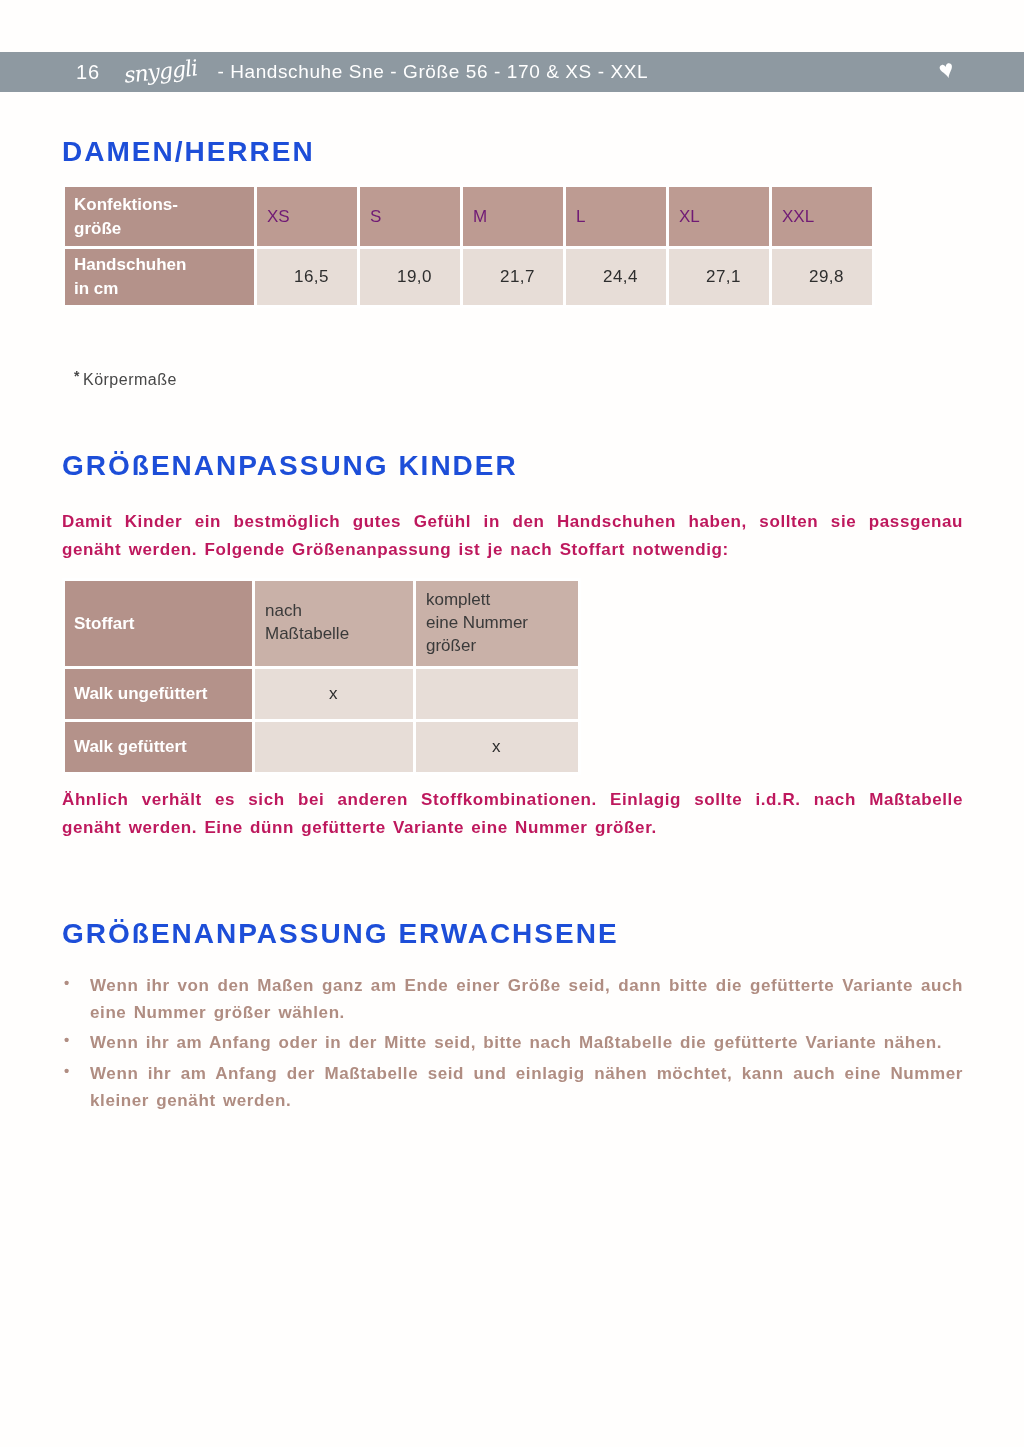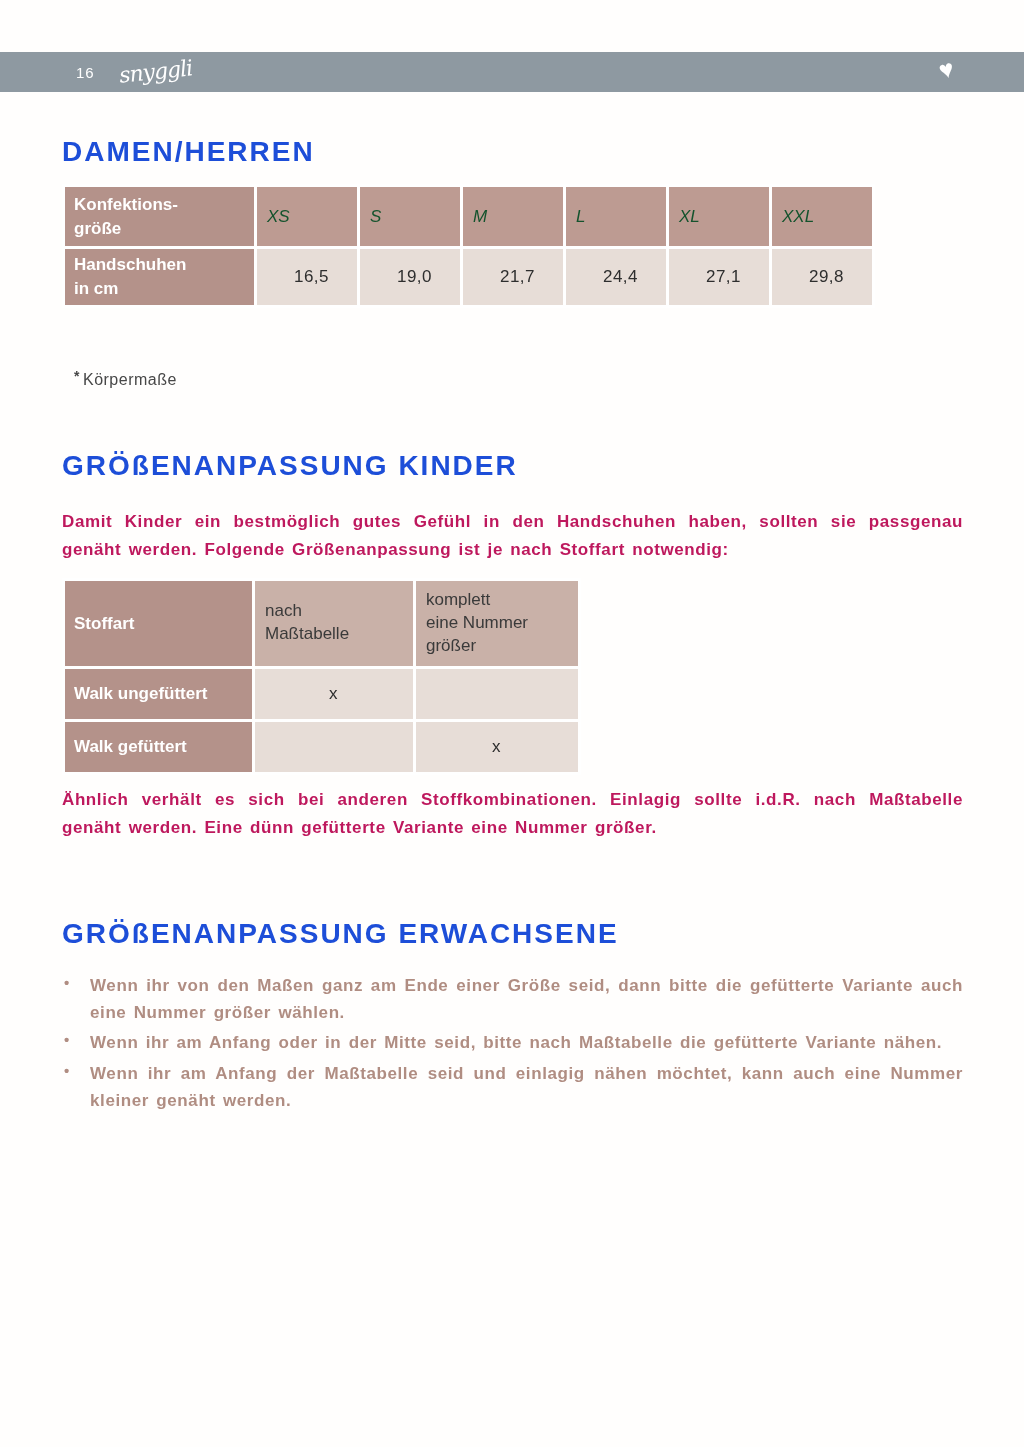--- a/index.html
+++ b/index.html
@@ -5,21 +5,21 @@
   html,body{margin:0;padding:0;background:#ffffff;}
   .page{
     position:relative;width:1024px;height:1447px;background:#fffefd;
     font-family:"Liberation Sans", sans-serif;overflow:hidden;
   }
   
   .topbar{
     position:absolute;top:52px;left:0;width:1024px;height:40px;
     background:#8e99a1;color:#ffffff;display:flex;align-items:center;
   }
-  .pagenum{margin-left:76px;font-size:15px;letter-spacing:1px;}
+  .pagenum{margin-left:76px;font-size:20px;letter-spacing:1px;}
   .brand{
     margin-left:24px;font-family:"DejaVu Serif", serif;font-style:italic;
     font-size:22px;transform:rotate(-6deg);letter-spacing:-1px;line-height:1;
   }
   .bartitle{margin-left:20px;font-size:19px;letter-spacing:0.6px;}
   .heart{
     position:absolute;right:70px;top:5px;font-size:25px;
     transform:rotate(-14deg);line-height:1;
   }
   
@@ -28,22 +28,22 @@
     font-size:28px;letter-spacing:2px;
   }
   
   table{border-collapse:collapse;}
   td,th{border:3px solid #ffffff;font-size:17px;}
   .lblcell{
     background:#b4928a;color:#ffffff;font-weight:bold;text-align:left;
     padding:4px 6px 4px 9px;line-height:1.4;vertical-align:middle;
   }
   .szhead{
-    background:#bd9b92;color:#14532d;font-weight:normal;text-align:left;
-    padding-left:10px;vertical-align:middle;font-style:italic;
+    background:#bd9b92;color:#701a75;font-weight:normal;text-align:left;
+    padding-left:10px;vertical-align:middle;
   }
   .valcell{
     background:#e7ddd7;color:#2e2e2e;text-align:center;padding-left:10px;
     letter-spacing:0.5px;vertical-align:middle;
   }
   .sizes-table{position:absolute;left:62px;top:184px;}
   .sizes-table .lblcell{width:174px;}
   .sizes-table .szhead,.sizes-table .valcell{width:89px;}
   .sizes-table tr.hdr{height:62px;}
   .sizes-table tr.data{height:52px;}
@@ -81,20 +81,21 @@
   .bullet-item .dot{position:absolute;left:2px;top:-1px;font-size:15px;}
 </style>
 </head>
 <body>
 
 <div class="page">
 
   <header class="topbar">
     <span class="pagenum">16</span>
     <span class="brand">snyggli</span>
+    <span class="bartitle">- Handschuhe Sne - Größe 56 - 170 &amp; XS - XXL</span>
     <span class="heart">♥</span>
   </header>
 
   <h1 class="section-heading" style="top:136px;">DAMEN/HERREN</h1>
 
   <table class="sizes-table">
     <tbody>
       <tr class="hdr">
         <th class="lblcell">
           <div>Konfektions-</div>

